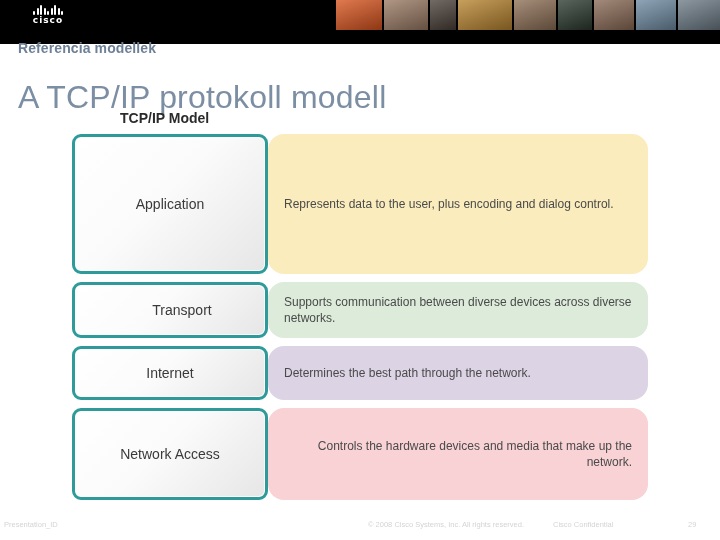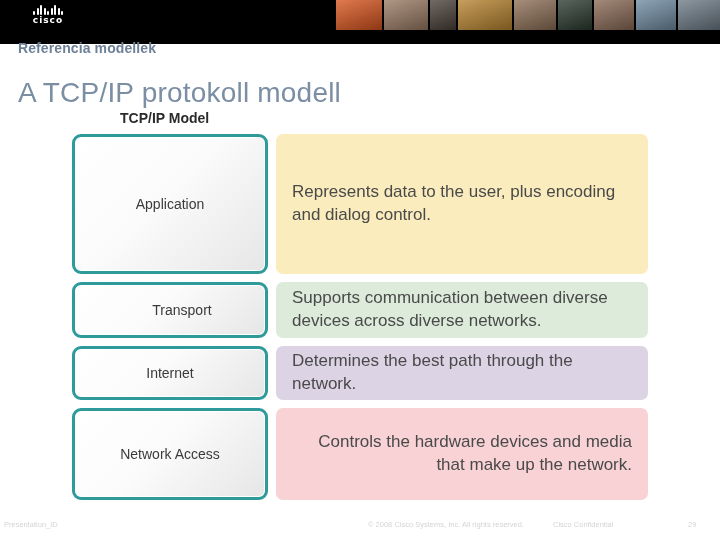--- a/index.html
+++ b/index.html
@@ -81,21 +81,21 @@
     top: 40px;
     font-size: 14px;
     font-weight: bold;
     color: #6d8097;
     letter-spacing: 0.1px;
   }
   .slide-title {
     position: absolute;
     left: 18px;
     top: 58px;
-    font-size: 28px;
+    font-size: 32px;
     font-weight: normal;
     color: #7b8ea3;
     letter-spacing: 0.2px;
   }
 
   
   .diagram {
     position: absolute;
     left: 72px;
     top: 110px;
@@ -126,27 +126,27 @@
     justify-content: center;
     box-shadow: inset 0 0 0 1px #ffffff;
   }
   .layer-label {
     font-size: 14px;
     color: #3a3a3a;
     font-family: "Liberation Sans", sans-serif;
   }
   .layer-desc {
     flex: 1 1 auto;
-    margin-left: 8px;
-    border-radius: 7px;
+    margin-left: 0;
+    border-radius: 16px;
     box-sizing: border-box;
     padding: 0 16px;
     display: flex;
     align-items: center;
-    font-size: 17px;
+    font-size: 12px;
     line-height: 1.35;
     color: #4a4a4a;
   }
 
   
   .footer {
     position: absolute;
     left: 0;
     bottom: 6px;
     width: 720px;

